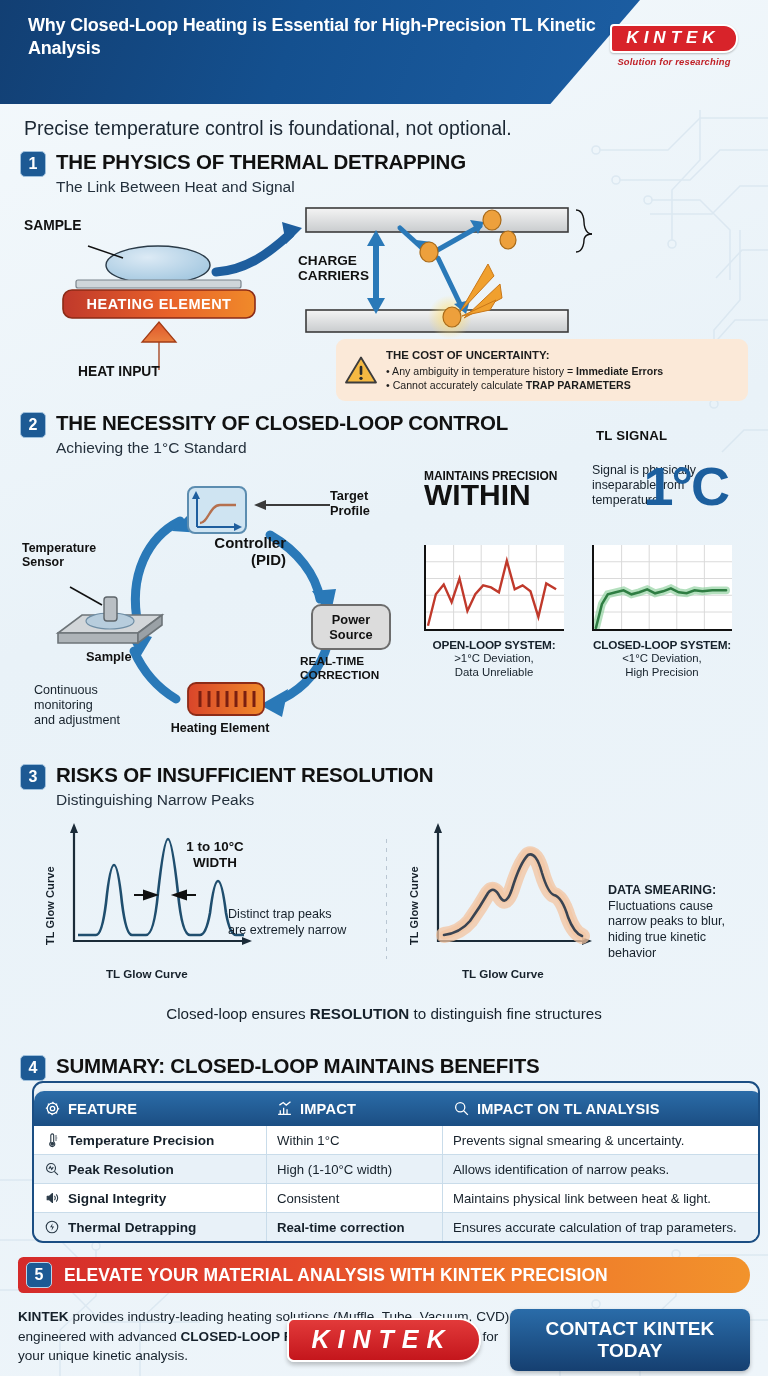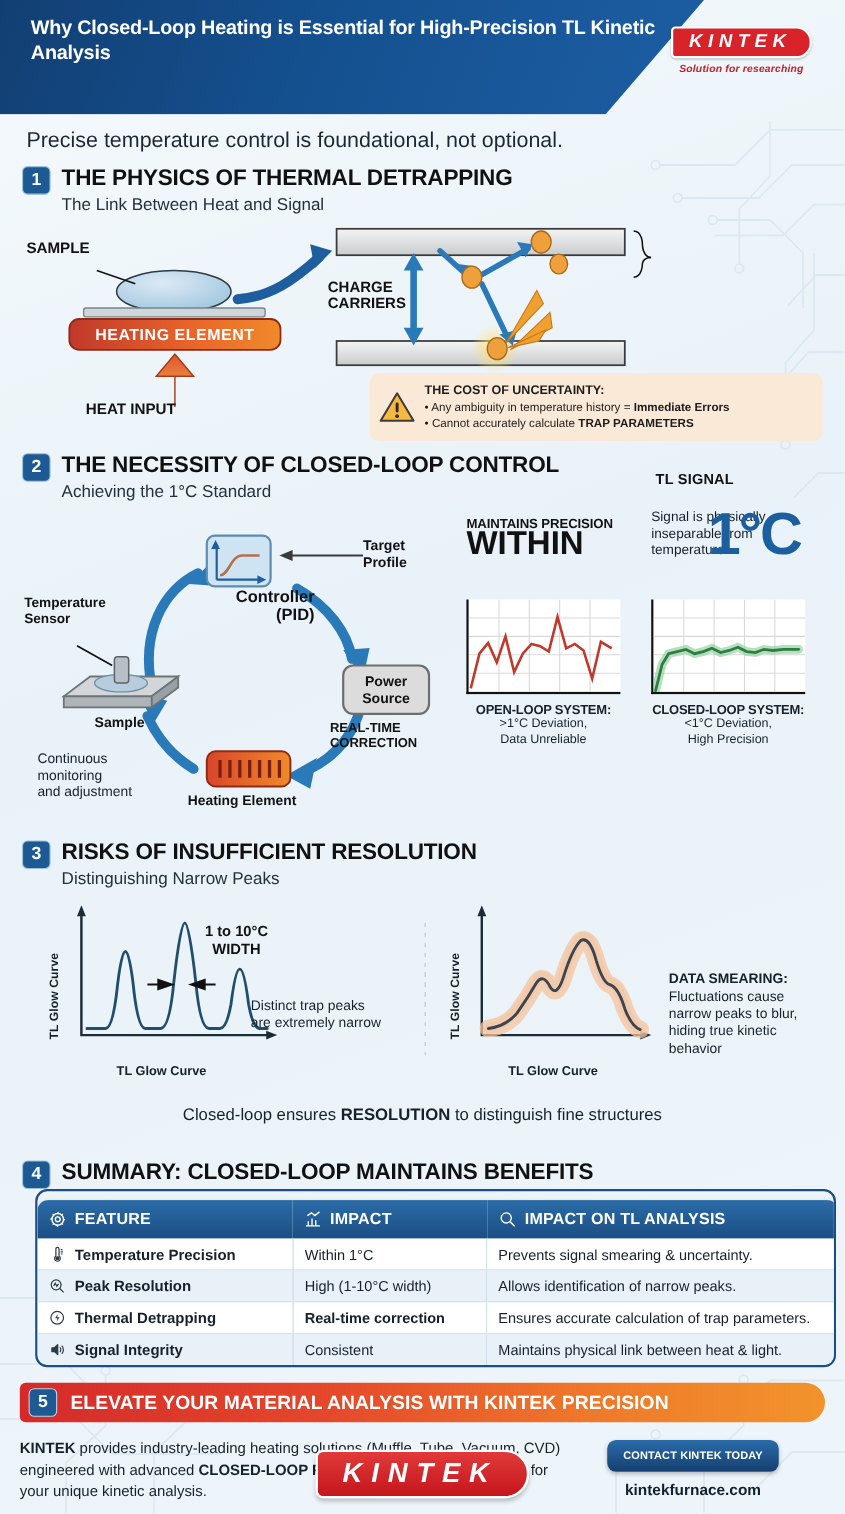--- a/index.html
+++ b/index.html
@@ -111,21 +111,21 @@
      border-radius:6px 20px 20px 6px; display:flex; align-items:center; }
   .cta-num { width:26px; height:26px; border-radius:5px; background:#1d5a94; color:#fff;
      font-weight:bold; font-size:16px; display:flex; align-items:center;
      justify-content:center; border:1.5px solid #bcd4e8; margin:0 12px 0 8px; }
   .cta-bar .ct { color:#fff; font-weight:bold; font-size:17.5px; letter-spacing:.1px; }
   .cta-body { display:flex; align-items:flex-start; margin-top:14px; }
   .cta-copy { width:492px; font-size:13.6px; color:#16212b; line-height:1.45; }
   .cta-copy b { font-weight:bold; }
   .cta-right { flex:1; text-align:center; padding-top:2px;}
   .cta-btn { display:inline-block; background:linear-gradient(180deg,#2a6ca9,#153f70);
-     color:#fff; font-weight:bold; font-size:10px; padding:9px 15px;
+     color:#fff; font-weight:bold; font-size:19px; padding:9px 15px;
      border-radius:8px; box-shadow:0 2px 4px rgba(0,0,0,.25); letter-spacing:.1px;}
   .cta-url { margin-top:8px; font-size:14px; font-weight:bold; color:#10202e; }
 
   .footer-logo { position:absolute; left:0; right:0; bottom:14px; text-align:center; z-index:2;}
   .flogo { display:inline-block; background:linear-gradient(180deg,#e23a3a,#c4161c);
      border-radius:8px 26px 26px 8px; padding:7px 26px 8px 22px; border:2.5px solid #fff;
      box-shadow:0 3px 4px rgba(0,0,0,.22);}
   .flogo span { color:#fff; font-weight:bold; font-style:italic; font-size:25px;
      letter-spacing:8px; line-height:1; display:block;}
 </style>
@@ -570,43 +570,43 @@
                 <span>Peak Resolution</span>
               </div>
             </td>
             <td class="imp">High (1-10°C width)</td>
             <td>Allows identification of narrow peaks.</td>
           </tr>
           <tr>
             <td class="feat">
               <div class="fc">
                 <svg width="16" height="16" viewBox="0 0 20 20" fill="none" stroke="#2b3b48" stroke-width="1.4">
-                  <circle cx="10" cy="10" r="7.2"></circle>
-                  <path d="M10.8 5.4 L7.6 10.4 H10.2 L9.4 14.6 L12.6 9.4 H10 Z" fill="#2b3b48" stroke="none"></path>
-                </svg>
-                <span>Thermal Detrapping</span>
-              </div>
-            </td>
-            <td class="imp bold">Real-time correction</td>
-            <td>Ensures accurate calculation of trap parameters.</td>
-          </tr>
-          <tr>
-            <td class="feat">
-              <div class="fc">
-                <svg width="16" height="16" viewBox="0 0 20 20" fill="none" stroke="#2b3b48" stroke-width="1.4">
                   <path d="M4 7.8 H6.8 L10.6 4.4 V15.6 L6.8 12.2 H4 Z" fill="#2b3b48" stroke="#2b3b48" stroke-linejoin="round"></path>
                   <path d="M13 7.4 a3.6 3.6 0 010 5.2"></path>
                       <path d="M15.2 5.4 a6.6 6.6 0 010 9.2"></path>
                 </svg>
                 <span>Signal Integrity</span>
               </div>
             </td>
             <td class="imp">Consistent</td>
             <td>Maintains physical link between heat &amp; light.</td>
           </tr>
+          <tr>
+            <td class="feat">
+              <div class="fc">
+                <svg width="16" height="16" viewBox="0 0 20 20" fill="none" stroke="#2b3b48" stroke-width="1.4">
+                  <circle cx="10" cy="10" r="7.2"></circle>
+                  <path d="M10.8 5.4 L7.6 10.4 H10.2 L9.4 14.6 L12.6 9.4 H10 Z" fill="#2b3b48" stroke="none"></path>
+                </svg>
+                <span>Thermal Detrapping</span>
+              </div>
+            </td>
+            <td class="imp bold">Real-time correction</td>
+            <td>Ensures accurate calculation of trap parameters.</td>
+          </tr>
         </tbody>
       </table>
       </div>
     </div>
   </div>
 
   <div class="s5">
     <div class="cta-bar">
       <div class="cta-num">5</div>
       <div class="ct">ELEVATE YOUR MATERIAL ANALYSIS WITH KINTEK PRECISION</div>

